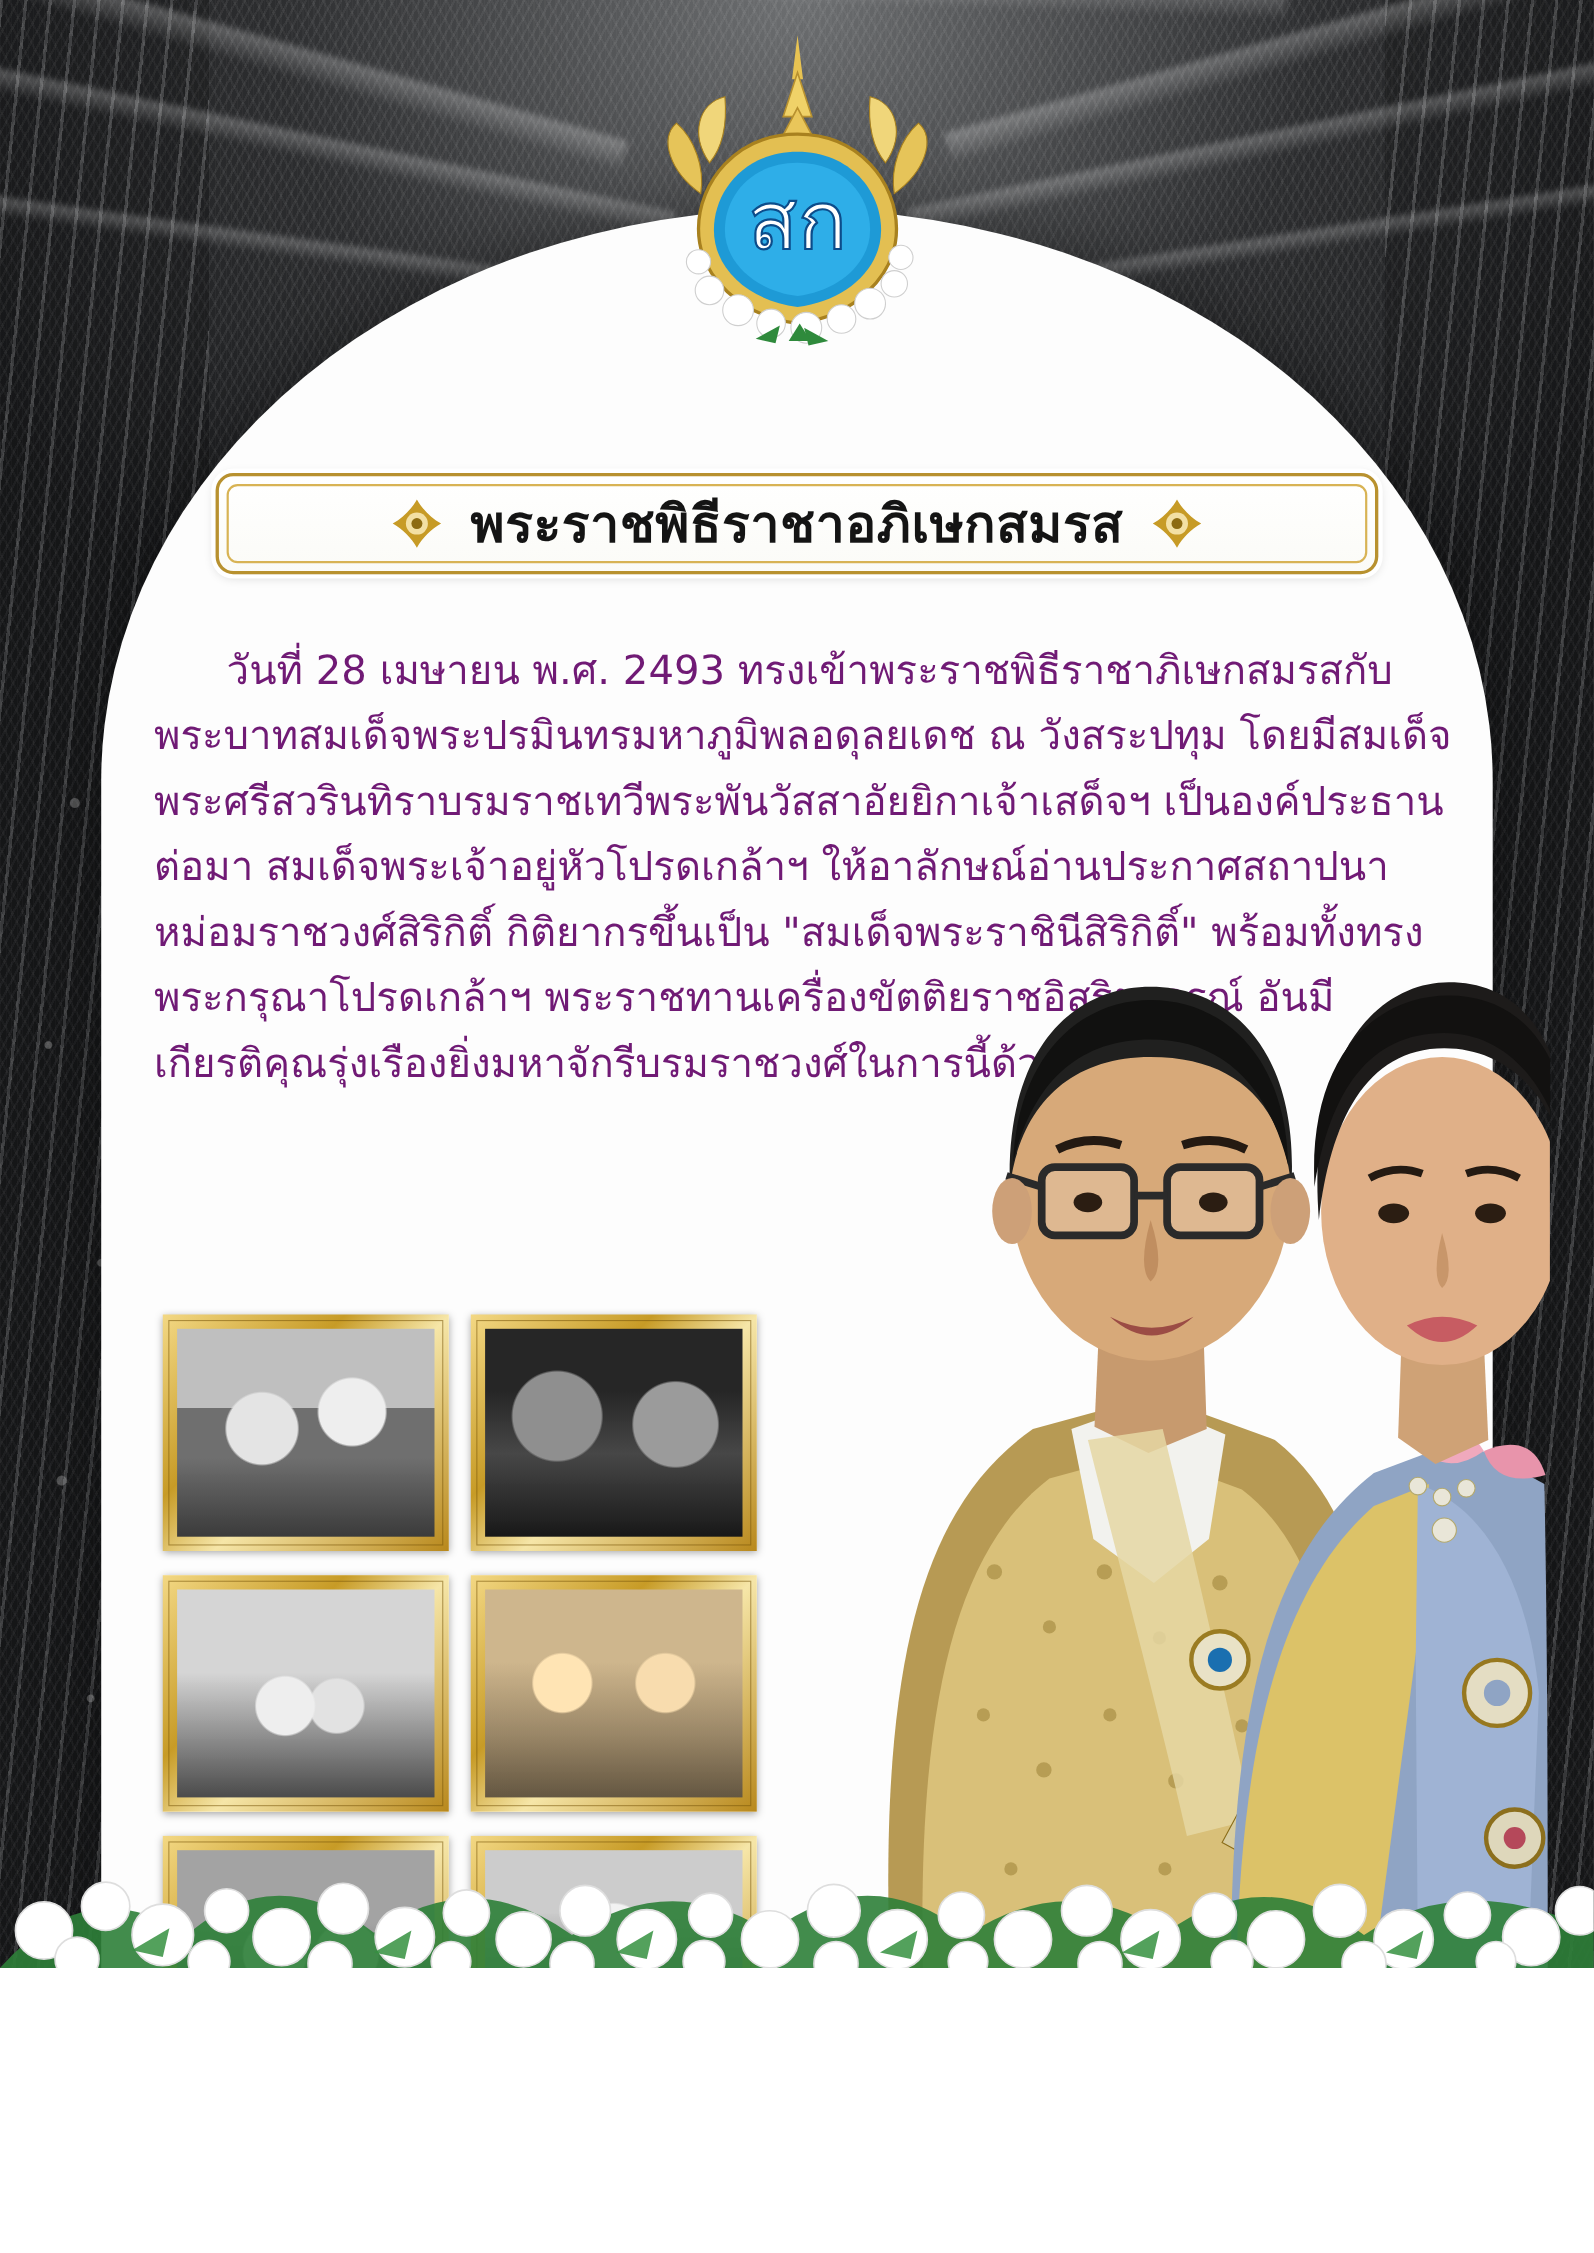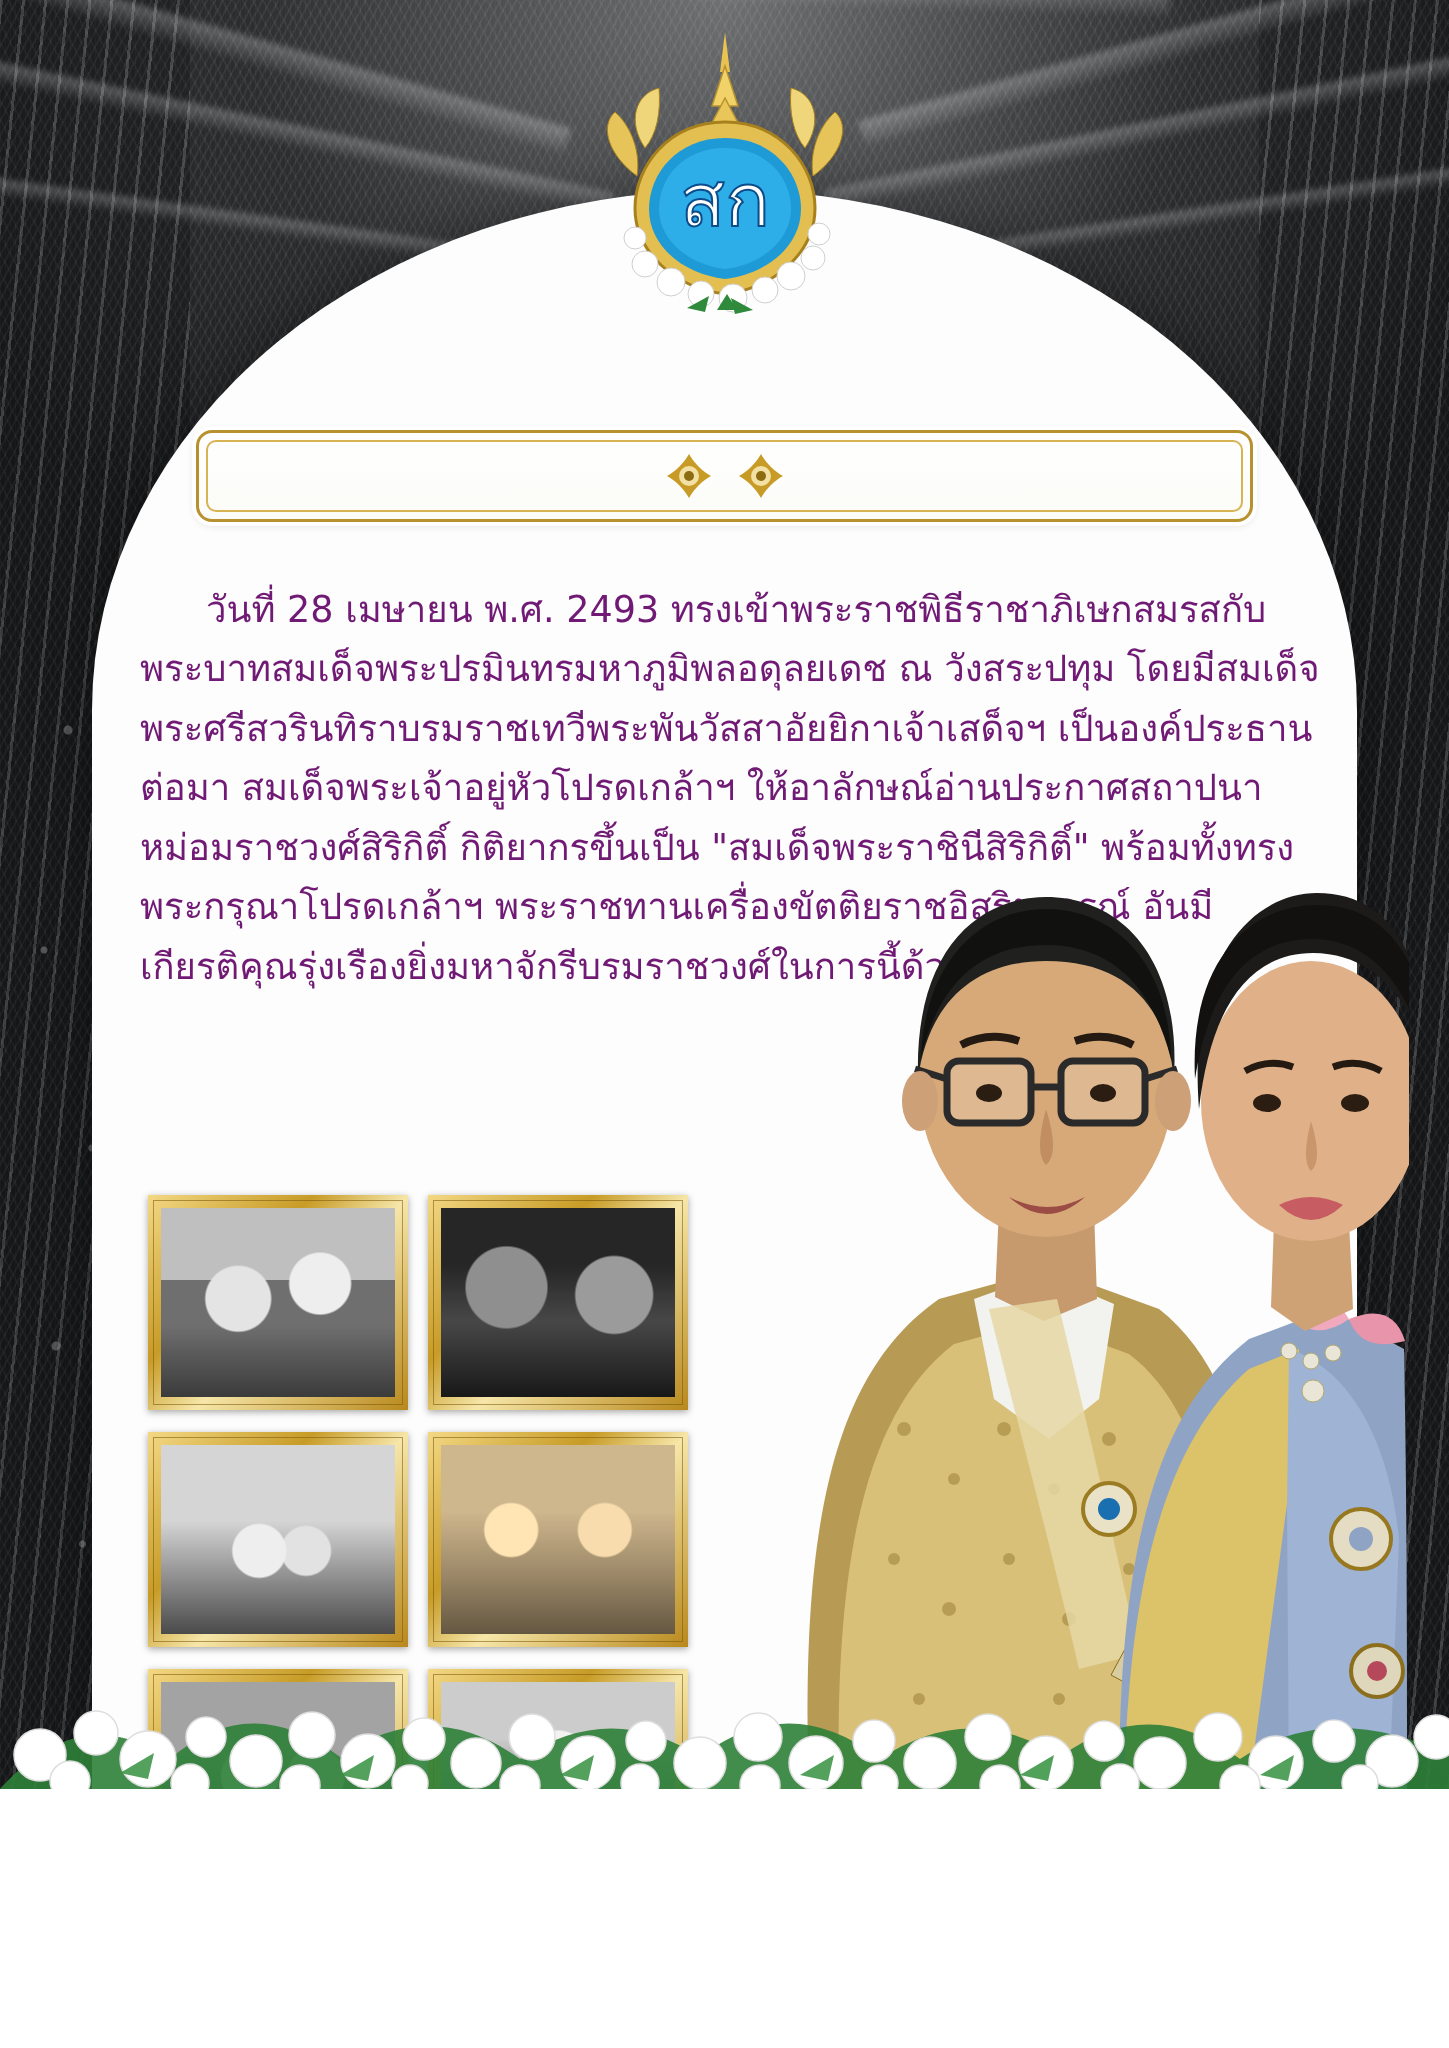--- a/index.html
+++ b/index.html
@@ -297,20 +297,21 @@
   <div class="title-plaque">
     <span class="rosette">
       <svg viewBox="0 0 46 46" width="46" height="46" aria-hidden="true">
         <g fill="#c79b26">
           <path d="M23 1 C28 10 36 18 45 23 C36 28 28 36 23 45 C18 36 10 28 1 23 C10 18 18 10 23 1 Z"></path>
         </g>
         <circle cx="23" cy="23" r="10" fill="#f3e0a4"></circle>
         <circle cx="23" cy="23" r="5" fill="#8d6b12"></circle>
       </svg>
     </span>
+    <span class="title-text">พระราชพิธีราชาอภิเษกสมรส</span>
     <span class="rosette">
       <svg viewBox="0 0 46 46" width="46" height="46" aria-hidden="true">
         <g fill="#c79b26">
           <path d="M23 1 C28 10 36 18 45 23 C36 28 28 36 23 45 C18 36 10 28 1 23 C10 18 18 10 23 1 Z"></path>
         </g>
         <circle cx="23" cy="23" r="10" fill="#f3e0a4"></circle>
         <circle cx="23" cy="23" r="5" fill="#8d6b12"></circle>
       </svg>
     </span>
   </div>

